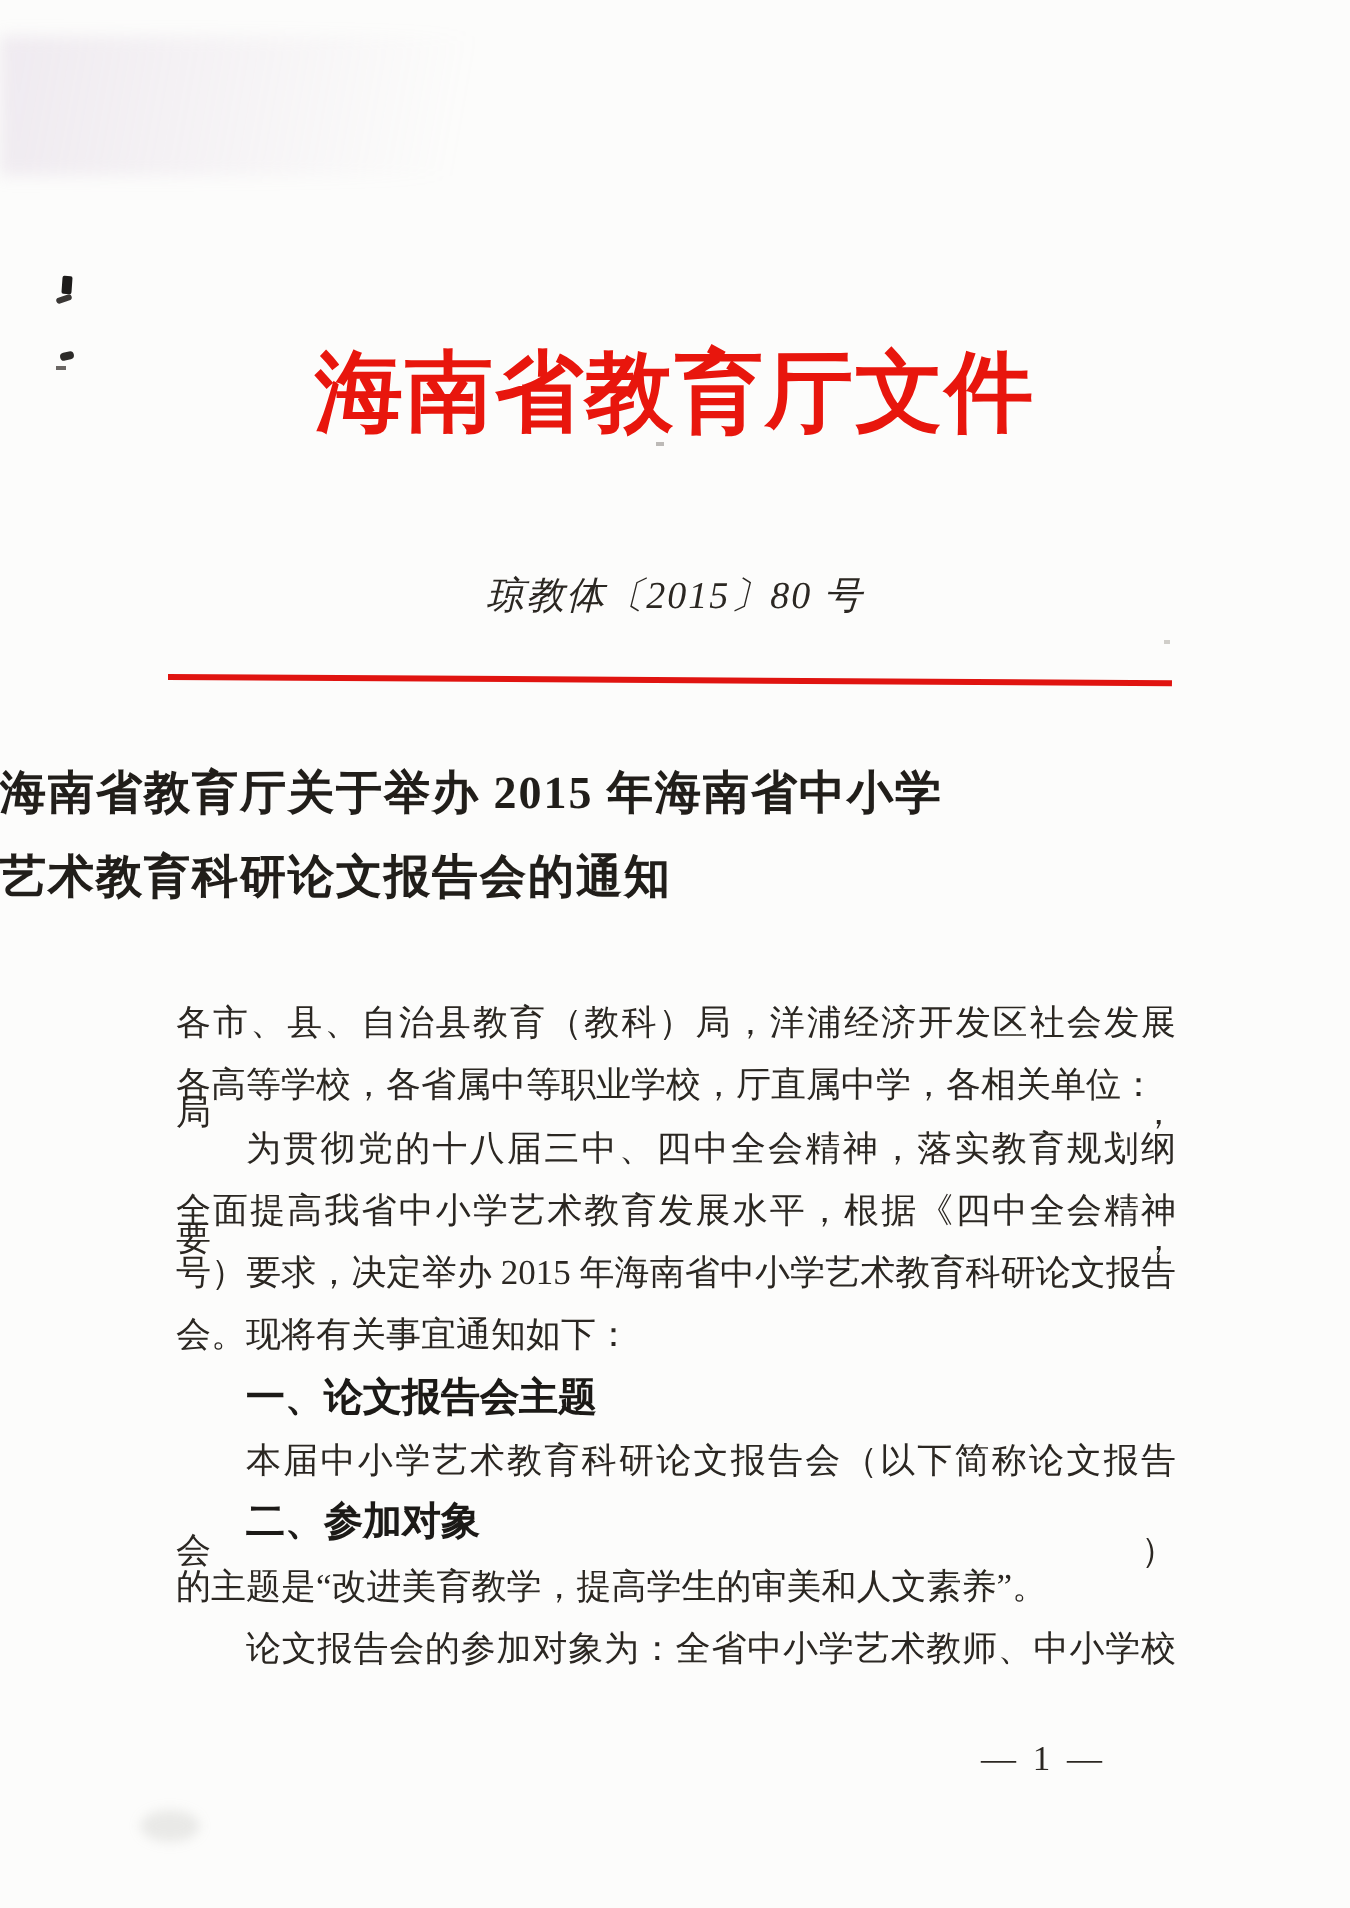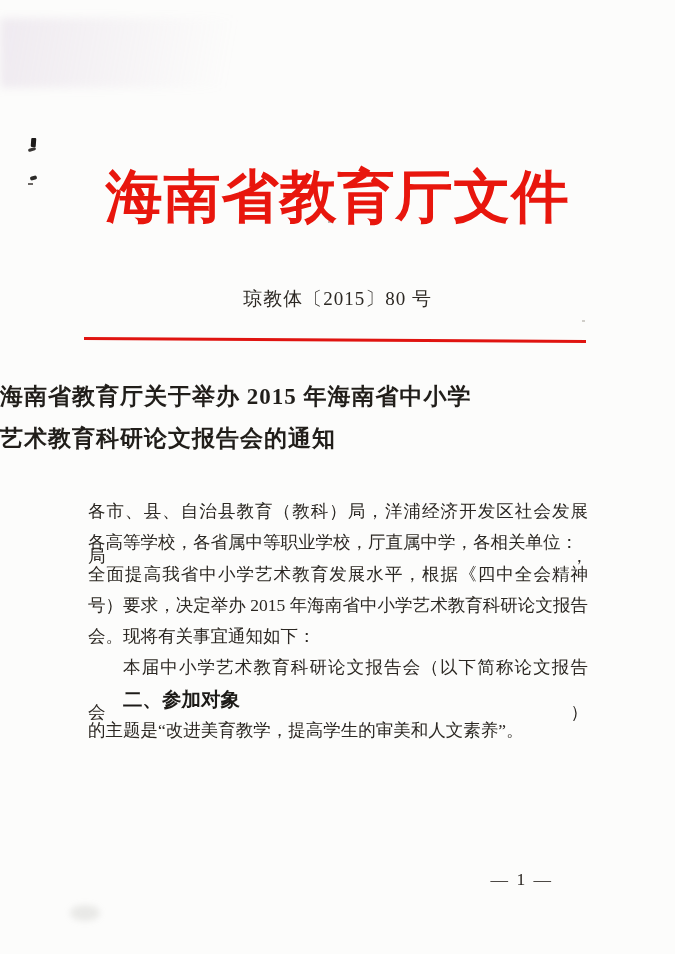--- a/index.html
+++ b/index.html
@@ -26,31 +26,32 @@
   .speck.a{left:31px;top:138px;width:5px;height:9px;border-radius:1px;transform:rotate(4deg);}
   .speck.b{left:28px;top:148px;width:8px;height:3px;border-radius:2px;transform:rotate(-18deg);background:#3a3735;}
   .speck.c{left:30px;top:176px;width:7px;height:4px;border-radius:2px;transform:rotate(-14deg);background:#2c2a28;}
   .speck.d{left:28px;top:183px;width:5px;height:2px;background:#6a6663;}
   .speck.e{left:328px;top:221px;width:4px;height:2px;background:#9b9792;opacity:.65;}
   .speck.f{left:582px;top:320px;width:3px;height:2px;background:#b3afa9;opacity:.6;}
 
   .red-header{
     position:absolute;left:0;top:166px;width:675px;
     text-align:center;
-    font-size:57px;line-height:62px;font-weight:bold;
+    font-size:44px;line-height:62px;font-weight:bold;
     color:#e8160d;
     letter-spacing:1px;
     white-space:nowrap;
   }
   .doc-number{
     position:absolute;left:0;top:286px;width:675px;
     text-align:center;
     font-size:19px;line-height:26px;
     letter-spacing:1px;
     color:#2b2722;
+    font-style:italic;
   }
   .red-rule{
     position:absolute;left:84px;top:337px;width:502px;height:3px;
     background:#e01410;
     transform:rotate(0.35deg);
     transform-origin:left center;
   }
   .doc-title{
     position:absolute;left:0;top:376px;width:675px;
     text-align:left;
@@ -98,23 +99,26 @@
   <div class="red-rule"></div>
 
   <div class="doc-title">
     <div>海南省教育厅关于举办 2015 年海南省中小学</div>
     <div>艺术教育科研论文报告会的通知</div>
   </div>
 
   <div class="body-text">
     <div class="bline j">各市、县、自治县教育（教科）局，洋浦经济开发区社会发展局，</div>
     <div class="bline">各高等学校，各省属中等职业学校，厅直属中学，各相关单位：</div>
+    <div class="bline indent j">为贯彻党的十八届三中、四中全会精神，落实教育规划纲要，</div>
     <div class="bline j">全面提高我省中小学艺术教育发展水平，根据《四中全会精神</div>
     <div class="bline j">号）要求，决定举办 2015 年海南省中小学艺术教育科研论文报告</div>
     <div class="bline">会。现将有关事宜通知如下：</div>
+    <div class="bline heading indent">一、论文报告会主题</div>
     <div class="bline indent j">本届中小学艺术教育科研论文报告会（以下简称论文报告会）</div>
     <div class="bline heading indent">二、参加对象</div>
     <div class="bline">的主题是“改进美育教学，提高学生的审美和人文素养”。</div>
+    <div class="bline indent j">论文报告会的参加对象为：全省中小学艺术教师、中小学校</div>
   </div>
 
   <div class="page-number">— 1 —</div>
 
 </div>
 
 </body></html>

